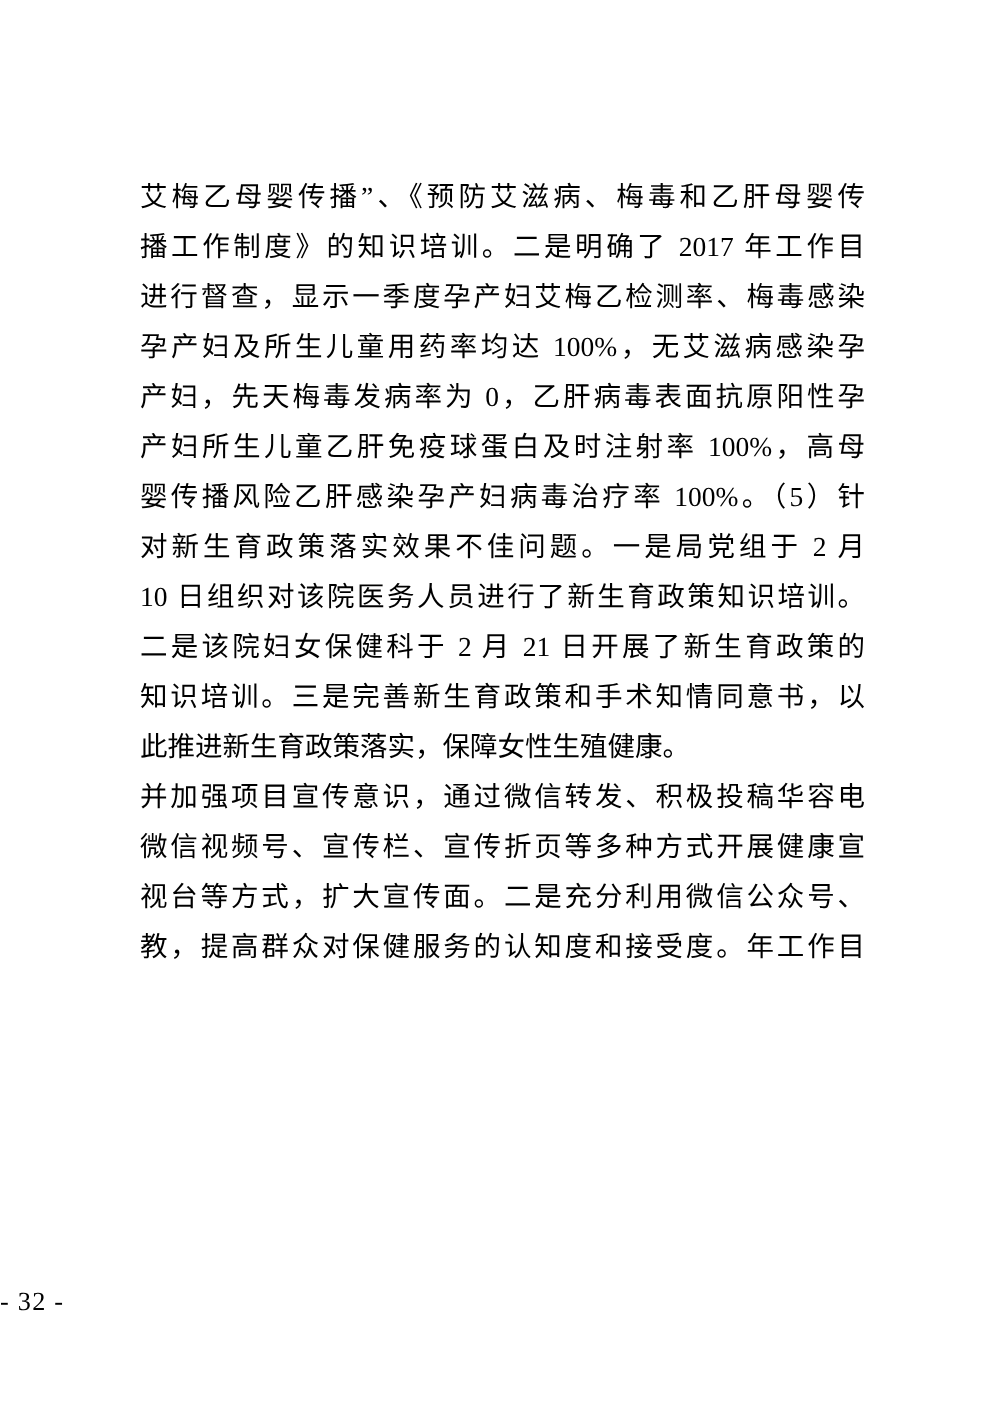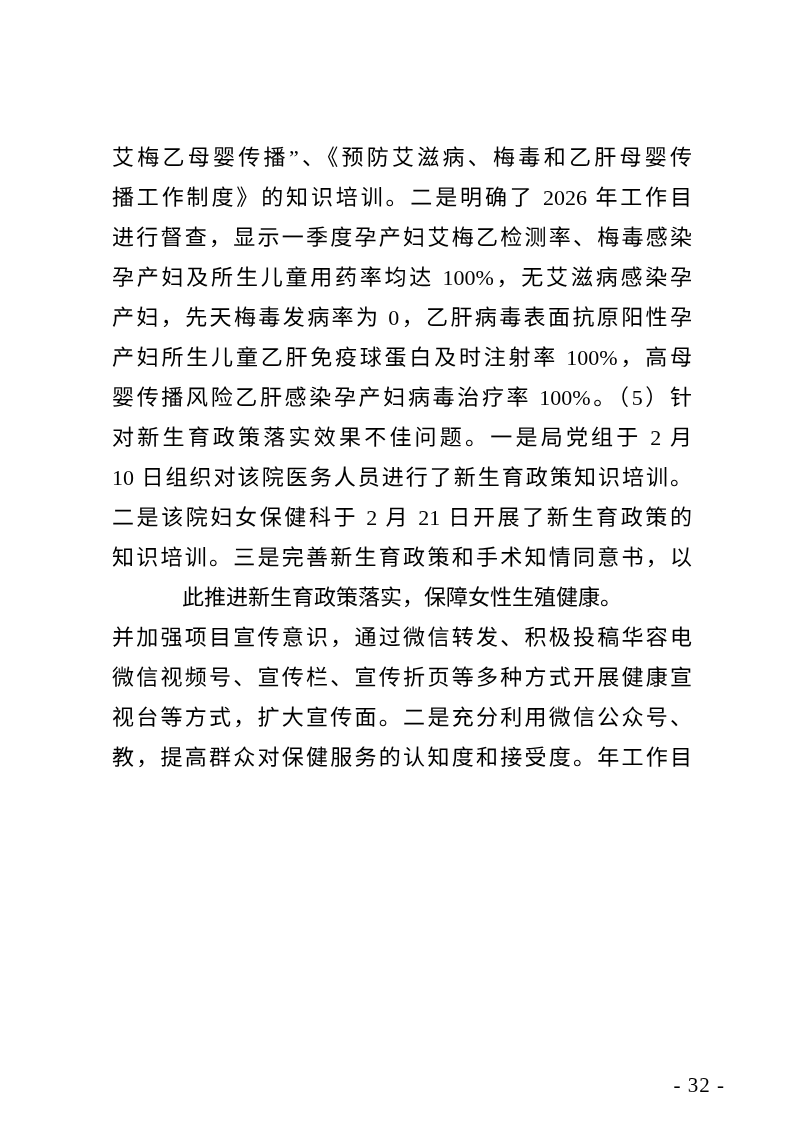--- a/index.html
+++ b/index.html
@@ -27,46 +27,45 @@
     font-size: 22px;
     line-height: 40px;
     height: 40px;
     overflow: hidden;
     text-align: justify;
     text-align-last: justify;
     text-justify: inter-character;
     font-weight: 500;
   }
   .line.natural {
-    text-align: center;
+    text-align: left;
     text-align-last: auto;
   }
   .line.indent {
     text-indent: 48px;
   }
   .footer {
     position: absolute;
     top: 1026px;
     left: 0;
     width: 100%;
-    text-align: right;
+    text-align: left;
     font-size: 21px;
     line-height: 30px;
     letter-spacing: 1px;
-    margin-top: 44px;
   }
 </style>
 </head>
 <body>
 
 <div class="page">
 
   <div class="text-block">
     <div class="line">艾梅乙母婴传播”、《预防艾滋病、梅毒和乙肝母婴传</div>
-    <div class="line">播工作制度》的知识培训。二是明确了 2026 年工作目</div>
+    <div class="line">播工作制度》的知识培训。二是明确了 2017 年工作目</div>
     <div class="line">进行督查，显示一季度孕产妇艾梅乙检测率、梅毒感染</div>
     <div class="line">孕产妇及所生儿童用药率均达 100%，无艾滋病感染孕</div>
     <div class="line">产妇，先天梅毒发病率为 0，乙肝病毒表面抗原阳性孕</div>
     <div class="line">产妇所生儿童乙肝免疫球蛋白及时注射率 100%，高母</div>
     <div class="line">婴传播风险乙肝感染孕产妇病毒治疗率 100%。（5）针</div>
     <div class="line">对新生育政策落实效果不佳问题。一是局党组于 2 月</div>
     <div class="line">10 日组织对该院医务人员进行了新生育政策知识培训。</div>
     <div class="line">二是该院妇女保健科于 2 月 21 日开展了新生育政策的</div>
     <div class="line">知识培训。三是完善新生育政策和手术知情同意书，以</div>
     <div class="line natural">此推进新生育政策落实，保障女性生殖健康。</div>

